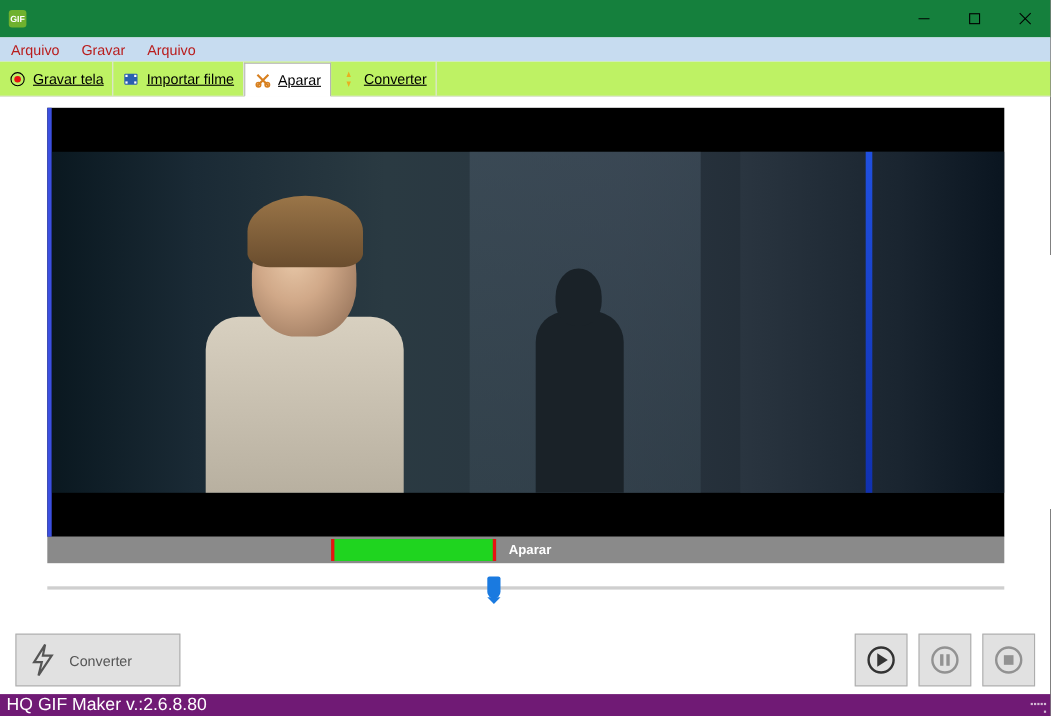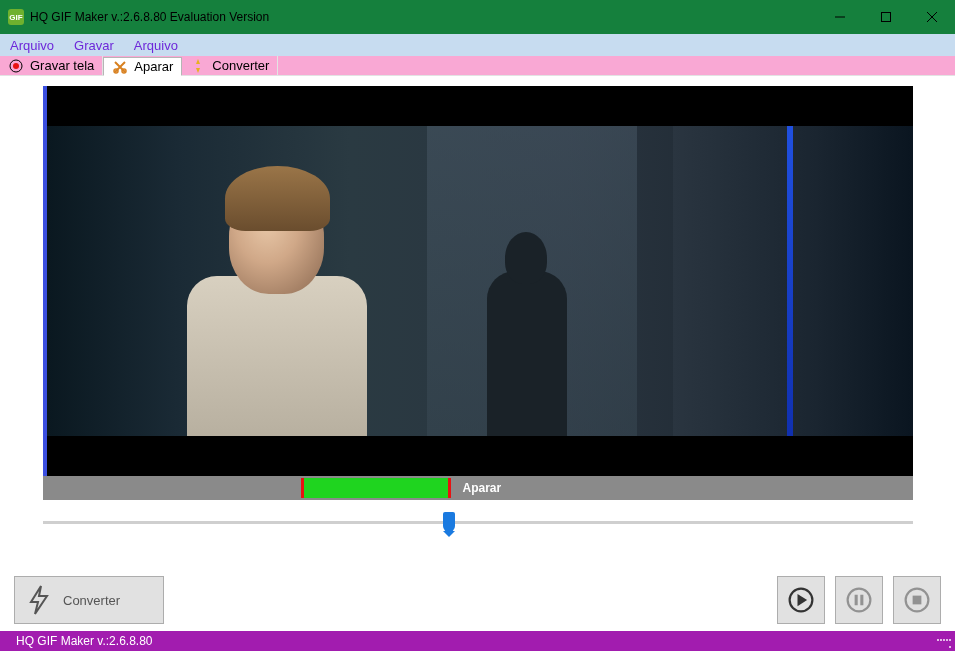--- a/index.html
+++ b/index.html
@@ -45,29 +45,30 @@
 
 
 .menubar {
   height: 22px;
   background: #c7dcf0;
   display: flex;
   align-items: center;
   padding-left: 10px;
   gap: 20px;
 }
-.menubar span { color: #6d28d9; font-size: 13px; }
+.menubar span { color: #b91c1c; font-size: 13px; }
 
 
 .toolbar {
-  height: 20px;
-  background: #f9a8d4;
+  height: 32px;
+  background: #bef264;
   border-bottom: 1px solid #e3e3e3;
   display: flex;
   align-items: stretch;
+  text-decoration: underline;
 }
 .toolbar .tab {
   display: flex;
   align-items: center;
   padding: 0 8px;
   gap: 6px;
   font-size: 13px;
   color: #000;
   border-right: 1px solid #e3e3e3;
 }
@@ -263,26 +264,26 @@
   display: flex;
   align-items: center;
   justify-content: center;
 }
 .ctrl-btn svg { width: 28px; height: 28px; }
 .ctrl-btn.disabled svg { opacity: 0.45; }
 
 
 .statusbar {
   height: 20px;
-  background: #a21caf;
+  background: #701a75;
   color: #fff;
-  font-size: 12px;
-  display: flex;
-  align-items: center;
-  padding-left: 16px;
+  font-size: 16px;
+  display: flex;
+  align-items: center;
+  padding-left: 6px;
 }
 .statusbar .grip {
   margin-left: auto;
   margin-right: 4px;
   width: 14px; height: 14px;
   display: flex;
   align-items: flex-end;
   justify-content: flex-end;
   flex-wrap: wrap;
   gap: 1px;
@@ -291,21 +292,20 @@
   width: 2px; height: 2px; background: rgba(255,255,255,0.7);
 }
 </style>
 </head>
 <body>
 
 <div class="titlebar">
   <div class="app-icon">
       <span>GIF</span>
     </div>
-  <div class="title">HQ GIF Maker v.:2.6.8.80 Evaluation Version</div>
   <div class="win-controls">
     <div class="win-btn">
       <svg width="12" height="12">
           <line x1="1" y1="6" x2="11" y2="6" stroke-width="1"></line>
         </svg>
     </div>
     <div class="win-btn">
       <svg width="12" height="12">
           <rect x="1.5" y="1.5" width="9" height="9" stroke-width="1"></rect>
         </svg>
@@ -327,20 +327,32 @@
 
 <div class="toolbar">
   <div class="tab">
     <span class="icon">
       <svg width="16" height="16">
           <circle cx="8" cy="8" r="6" fill="none" stroke="#000" stroke-width="1"></circle>
           <circle cx="8" cy="8" r="3" fill="#e81212"></circle>
         </svg>
     </span>
     <span>Gravar tela</span>
+  </div>
+  <div class="tab">
+    <span class="icon">
+      <svg width="16" height="16">
+          <rect x="2" y="3" width="12" height="10" fill="#2a5fb0" rx="1"></rect>
+          <rect x="3" y="4" width="2" height="2" fill="#fff"></rect>
+          <rect x="3" y="10" width="2" height="2" fill="#fff"></rect>
+          <rect x="11" y="4" width="2" height="2" fill="#fff"></rect>
+          <rect x="11" y="10" width="2" height="2" fill="#fff"></rect>
+        </svg>
+    </span>
+    <span>Importar filme</span>
   </div>
   <div class="tab active">
     <span class="icon">
       <svg width="16" height="16">
           <path d="M3 3 L13 13 M13 3 L3 13" stroke="#d88020" stroke-width="2" fill="none"></path>
           <circle cx="4" cy="12" r="2" fill="none" stroke="#d88020" stroke-width="1.5"></circle>
           <circle cx="12" cy="12" r="2" fill="none" stroke="#d88020" stroke-width="1.5"></circle>
         </svg>
     </span>
     <span>Aparar</span>

